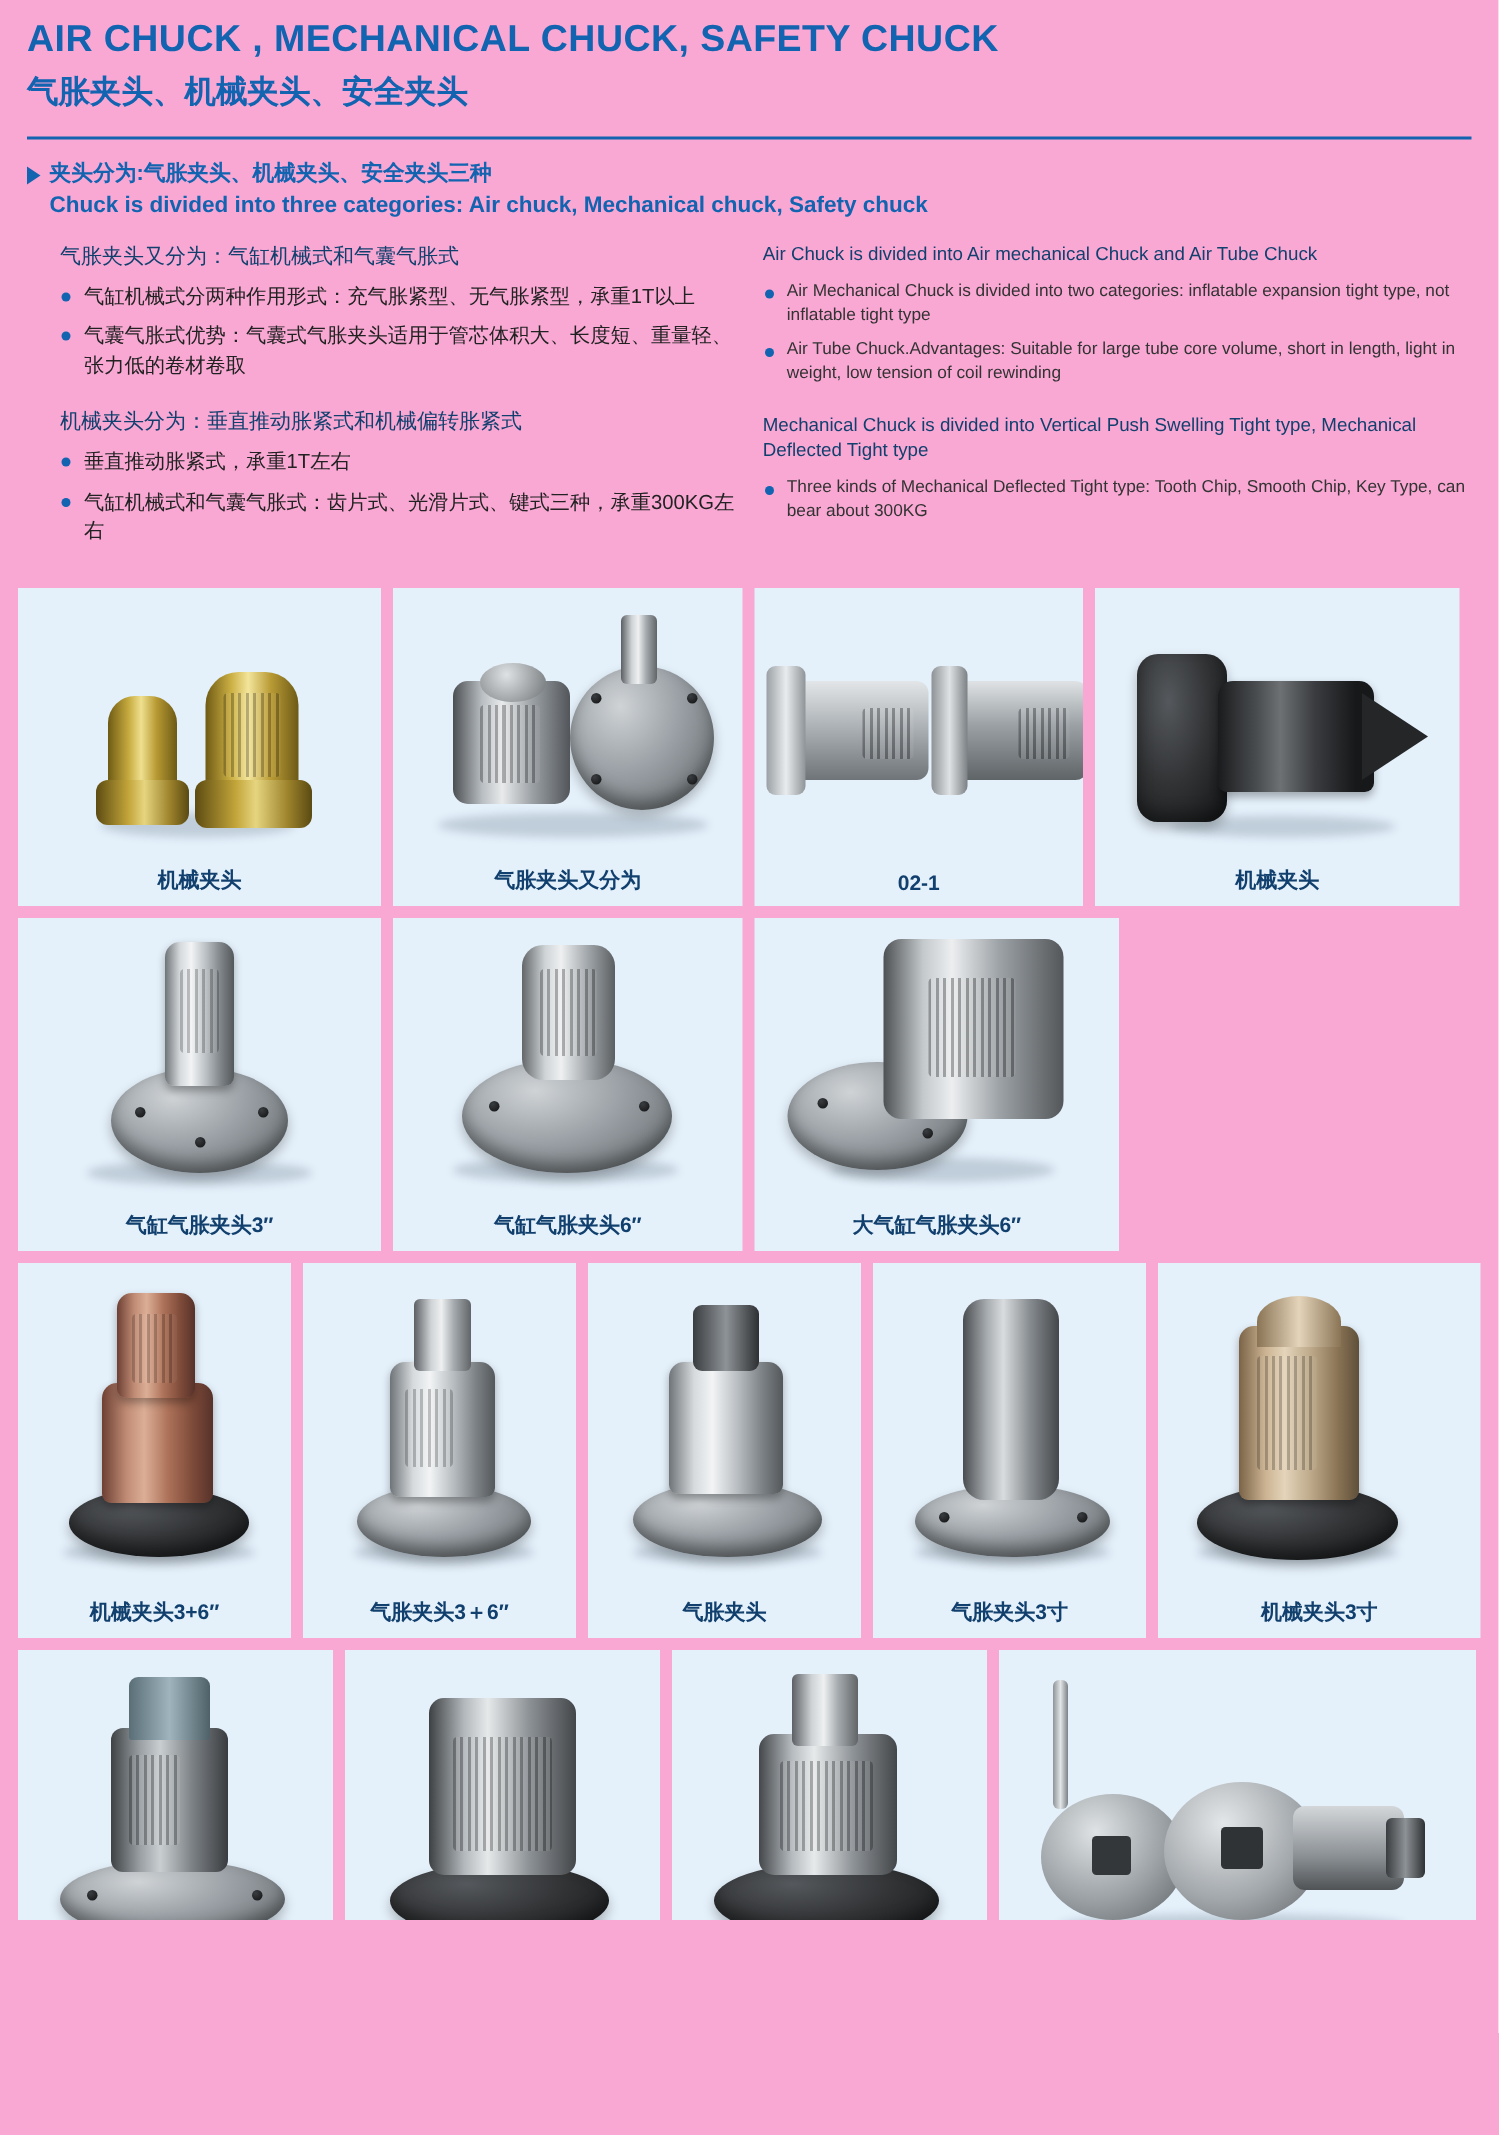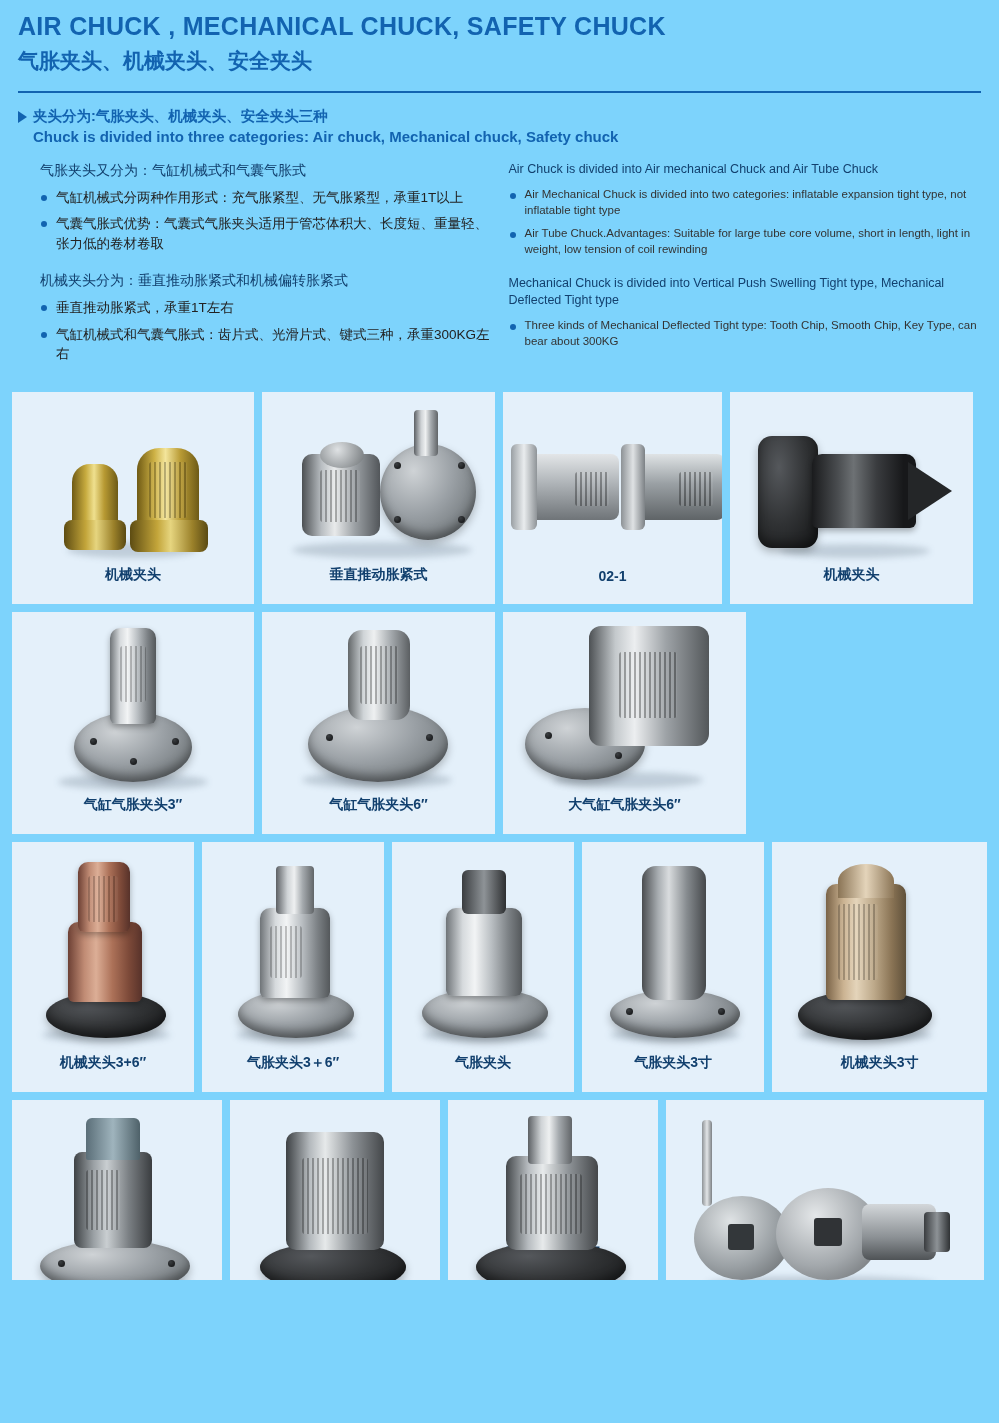--- a/index.html
+++ b/index.html
@@ -5,21 +5,21 @@
   * { box-sizing: border-box; }
   html, body {
     margin: 0; padding: 0;
     background: #ffffff;
     font-family: "Liberation Sans", sans-serif;
   }
   .page {
     position: relative;
     width: 999px;
     min-height: 1423px;
-    background: #7dd3fc;
+    background: #f9a8d4;
     overflow: hidden;
   }
 
   
   .header {
     padding: 12px 18px 6px 18px;
   }
   .title-en {
     color: #1263b0;
     font-size: 25px;
@@ -124,21 +124,21 @@
     gap: 8px;
     margin-bottom: 8px;
   }
   .cell {
     background: #e4f0fa;
     position: relative;
     display: flex;
     flex-direction: column;
     align-items: center;
     justify-content: flex-end;
-    padding-bottom: 20px;
+    padding-bottom: 8px;
     overflow: hidden;
   }
   .cell .art {
     flex: 1 1 auto;
     width: 100%;
     position: relative;
   }
   .caption {
     font-size: 14px;
     color: #12406e;
@@ -282,21 +282,21 @@
           <div class="obj flange" style="left:118px;top:52px;width:96px;height:96px;"></div>
           <div class="obj shaft" style="left:152px;top:18px;width:24px;height:46px;"></div>
           <div class="bolt" style="left:132px;top:70px;"></div>
           <div class="bolt" style="left:196px;top:70px;"></div>
           <div class="bolt" style="left:132px;top:124px;"></div>
           <div class="bolt" style="left:196px;top:124px;"></div>
           <div class="obj" style="left:40px;top:62px;width:78px;height:82px;border-radius:10px;background:linear-gradient(90deg,#4c5053 0%,#b9bec2 25%,#e8eaeb 42%,#9ba0a4 68%,#52565a 100%);"></div>
           <div class="obj ribs" style="left:58px;top:78px;width:40px;height:52px;opacity:.5;"></div>
           <div class="obj" style="left:58px;top:50px;width:44px;height:26px;border-radius:50%;background:radial-gradient(circle at 40% 30%,#dfe2e4,#6d7275);"></div>
         </div>
-        <div class="caption">垂直推动胀紧式</div>
+        <div class="caption">气胀夹头又分为</div>
       </div>
 
       <div class="cell" style="width:219px">
         <div class="art">
           <div class="obj" style="left:12px;top:62px;width:104px;height:66px;border-radius:8px;background:linear-gradient(180deg,#e3e6e8 0%,#aeb3b7 45%,#6f7478 100%);"></div>
           <div class="obj ribs" style="left:72px;top:80px;width:34px;height:34px;opacity:.55;"></div>
           <div class="obj" style="left:8px;top:52px;width:26px;height:86px;border-radius:6px;background:linear-gradient(90deg,#9aa0a4,#e9ecee,#8f9498);"></div>
           <div class="obj" style="left:122px;top:62px;width:100px;height:66px;border-radius:8px;background:linear-gradient(180deg,#dfe3e5 0%,#9aa0a4 45%,#5f6467 100%);"></div>
           <div class="obj ribs" style="left:176px;top:80px;width:34px;height:34px;opacity:.55;"></div>
           <div class="obj" style="left:118px;top:52px;width:24px;height:86px;border-radius:6px;background:linear-gradient(90deg,#8d9296,#dfe2e4,#7c8185);"></div>

